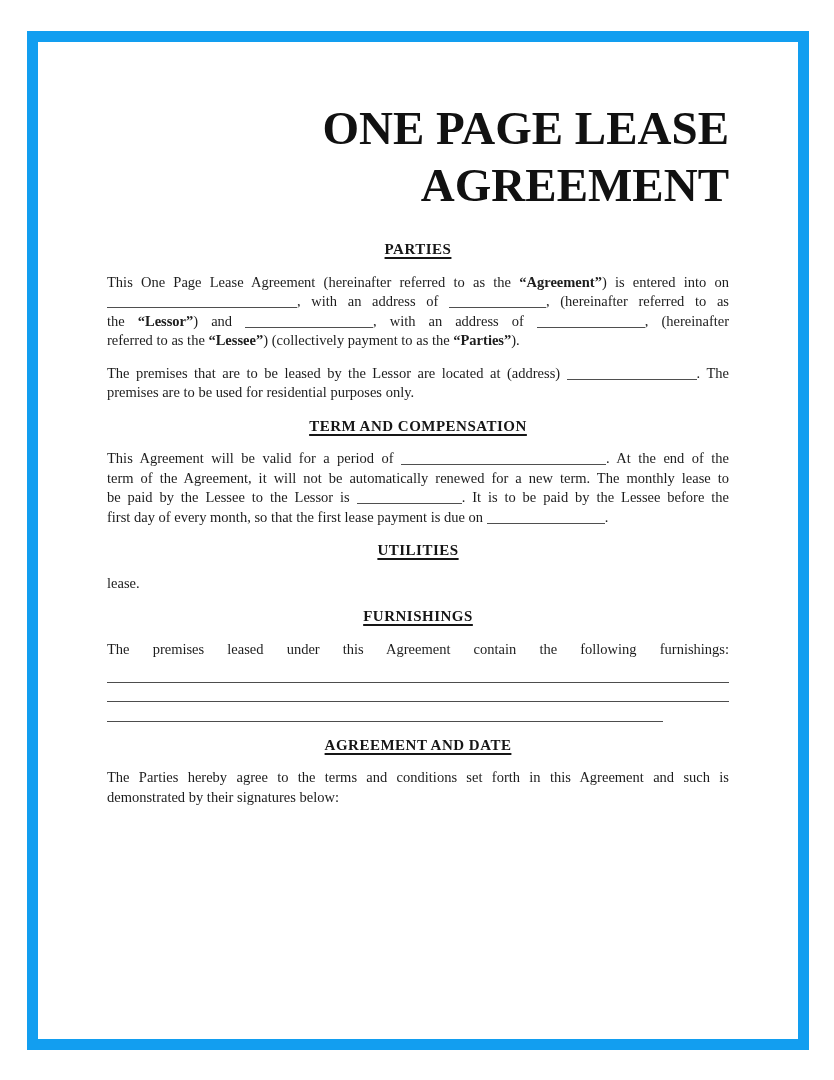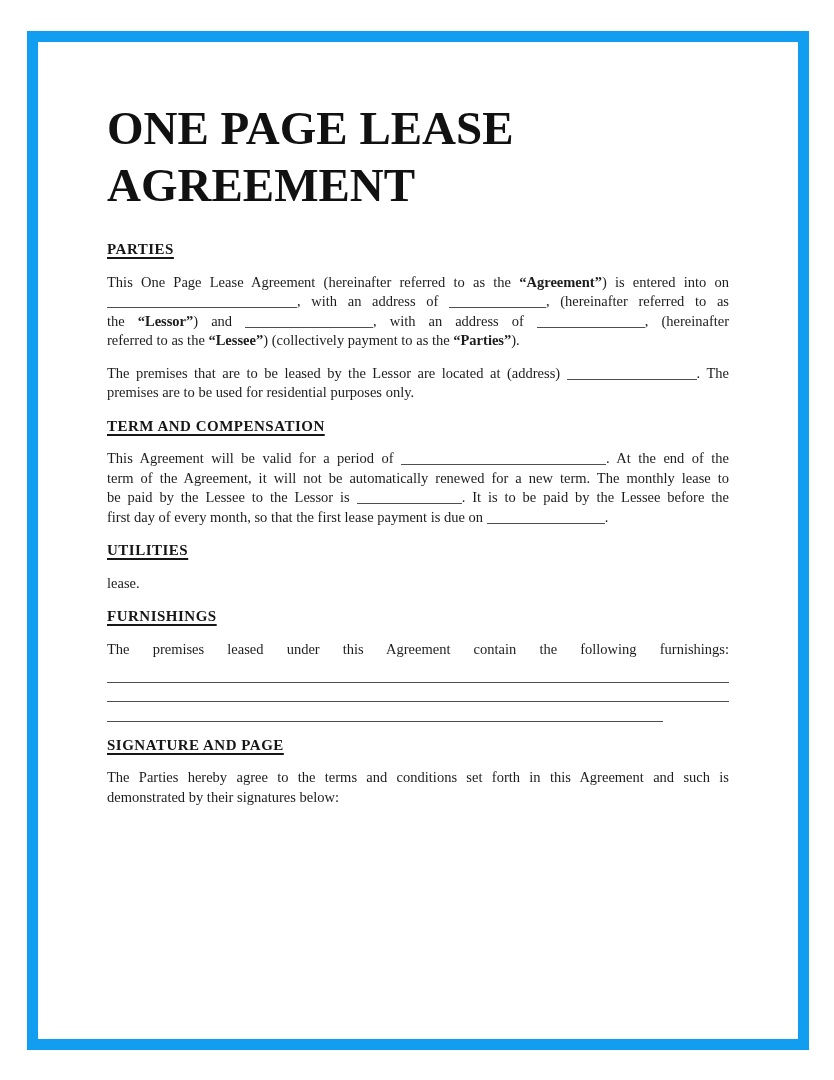--- a/index.html
+++ b/index.html
@@ -26,37 +26,38 @@
     overflow: hidden;
   }
   .content {
     box-sizing: border-box;
     width: 100%;
     height: 100%;
     padding: 0 69px;
   }
   .doc-title {
     margin-top: 58px;
-    text-align: left;
+    text-align: right;
     font-weight: bold;
     font-size: 47px;
     line-height: 57px;
     color: #111111;
   }
   .doc-title .tline { display: block; }
   .heading {
     margin-top: 14px;
     font-size: 15px;
     line-height: 19.5px;
     font-weight: bold;
     letter-spacing: 0.5px;
     text-decoration: underline;
     text-decoration-thickness: 1.5px;
     text-underline-offset: 3px;
     color: #161616;
+    text-align: center;
   }
   .doc-body > .heading:first-child { margin-top: 26px; }
   .para { margin-top: 13px; }
   .line {
     font-size: 14.5px;
     line-height: 19.5px;
     text-align: justify;
     text-align-last: left;
     font-family: Liberation Serif, serif;
   }
@@ -109,20 +110,20 @@
         </div>
         <div class="heading">FURNISHINGS</div>
         <div class="para">
           <div class="line stretch"><span>The premises leased under this Agreement contain the following furnishings:</span></div>
         </div>
         <div class="rules">
           <div class="rule"></div>
           <div class="rule"></div>
           <div class="rule" style="width: 556px;"></div>
         </div>
-        <div class="heading">SIGNATURE AND PAGE</div>
+        <div class="heading">AGREEMENT AND DATE</div>
         <div class="para">
           <div class="line stretch"><span>The Parties hereby agree to the terms and conditions set forth in this Agreement and such is</span></div>
           <div class="line"><span>demonstrated by their signatures below:</span></div>
         </div>
       </div>
   </div>
 </div>
 
 </body></html>

